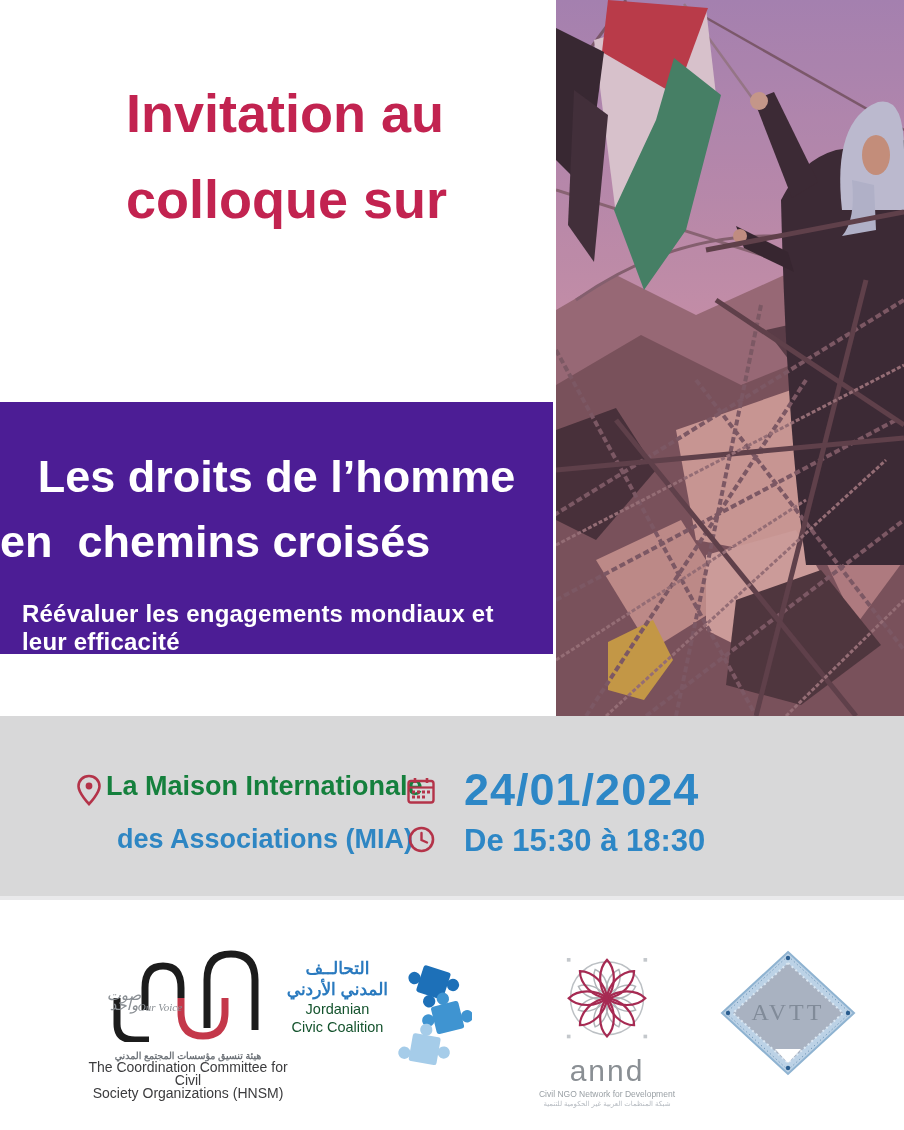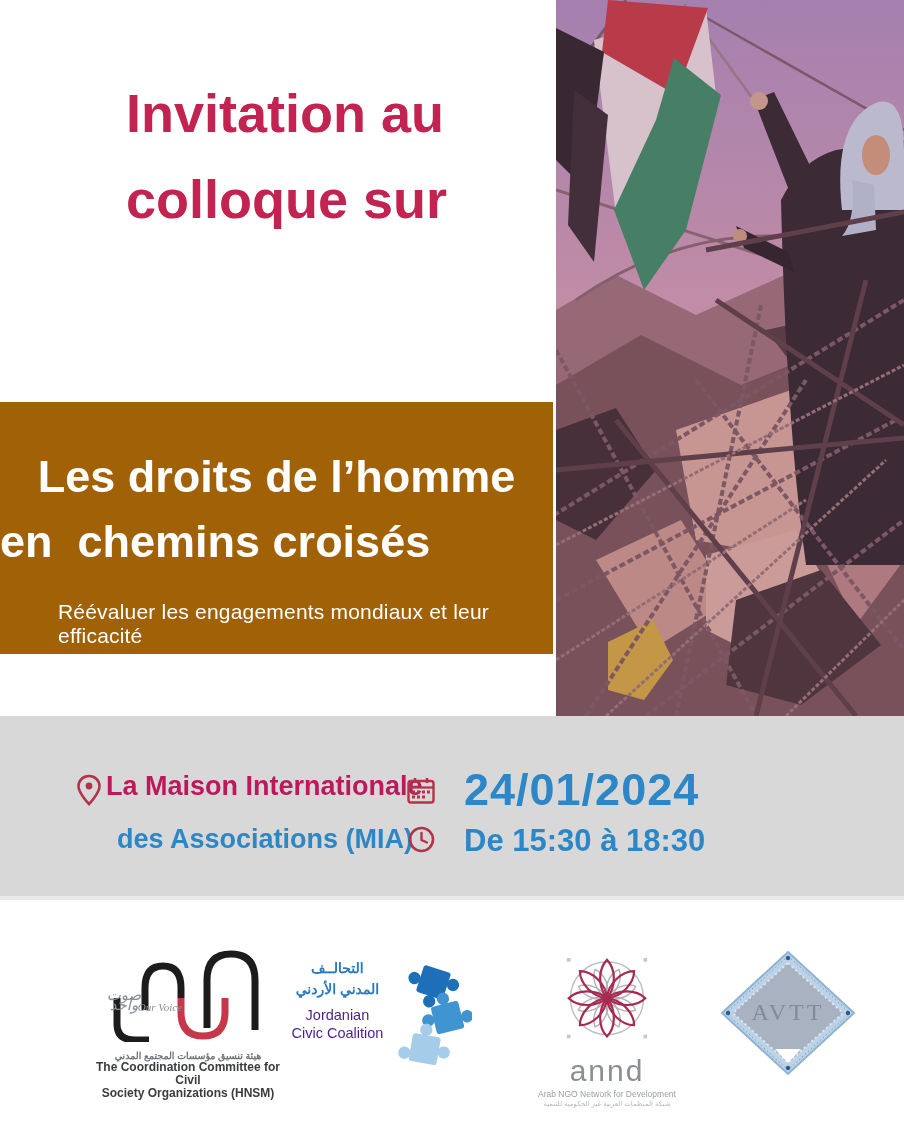--- a/index.html
+++ b/index.html
@@ -13,59 +13,58 @@
     color:#c22350;font-weight:bold;font-size:54px;line-height:86px;
     letter-spacing:0px;
     margin-left:12px;
   }
   
   .photo{position:absolute;left:556px;top:0;width:348px;height:716px;}
   .photo svg{display:block;width:100%;height:100%;}
   
   .blue-band{
     position:absolute;left:0;top:402px;width:553px;height:252px;
-    background:#a16207;color:#ffffff;
+    background:#4c1d95;color:#ffffff;
   }
   .blue-band .h1{
     text-align:center;font-weight:bold;font-size:45px;line-height:65px;
     margin-top:42px;white-space:pre-wrap;
   }
   .blue-band .h2{
     text-align:left;font-weight:bold;font-size:45px;line-height:65px;
     white-space:pre-wrap;
   }
   .blue-band .sub{
-    margin-top:26px;padding:0 22px;font-weight:normal;font-size:21px;
+    margin-top:26px;padding:0 22px;font-weight:bold;font-size:24px;
     letter-spacing:0.2px;
-    margin-left:36px;
   }
   
   .gray-band{
     position:absolute;left:0;top:716px;width:904px;height:180px;
     background:#d8d8d9;border-bottom:4px solid #e9e9eb;
   }
-  .venue-line1{position:absolute;left:106px;top:771px;font-size:27px;font-weight:bold;color:#be185d;}
+  .venue-line1{position:absolute;left:106px;top:771px;font-size:27px;font-weight:bold;color:#15803d;}
   .venue-line2{position:absolute;left:117px;top:824px;font-size:27px;font-weight:bold;color:#2e86c3;}
   .pin-icon{position:absolute;left:76px;top:774px;width:26px;height:32px;}
   .cal-icon{position:absolute;left:407px;top:777px;width:28px;height:27px;}
   .clock-icon{position:absolute;left:408px;top:826px;width:27px;height:27px;}
   .date-text{position:absolute;left:464px;top:764px;font-size:45px;font-weight:bold;color:#2d87c6;letter-spacing:1px;}
   .time-text{position:absolute;left:464px;top:823px;font-size:31px;font-weight:bold;color:#2d87c6;}
   
   .logo-band{position:absolute;left:0;top:900px;width:904px;height:230px;background:#ffffff;}
   .logo{position:absolute;}
   .logo-hnsm{left:88px;top:50px;width:200px;text-align:center;}
   .logo-hnsm .script{font-family:"Liberation Serif",serif;font-style:italic;color:#8a8f94;font-size:15px;line-height:10px;}
   .logo-hnsm .ar{color:#6f747a;font-size:9.5px;font-weight:bold;margin-top:4px;}
-  .logo-hnsm .en{color:#3c3c3e;font-size:12px;font-weight:bold;line-height:13px;}
+  .logo-hnsm .en{color:#3c3c3e;font-size:14px;font-weight:normal;line-height:13px;}
   .logo-jcc{left:282px;top:58px;width:190px;}
   .logo-jcc .jcc-row{display:flex;align-items:flex-start;}
   .logo-jcc .jcc-text{width:112px;text-align:center;}
-  .logo-jcc .jcc-ar{color:#2a7abf;font-weight:bold;font-size:14px;line-height:21px;direction:rtl;}
-  .logo-jcc .jcc-en{color:#4c1d95;font-size:14.5px;line-height:18px;margin-top:6px;}
+  .logo-jcc .jcc-ar{color:#2a7abf;font-weight:bold;font-size:17px;line-height:21px;direction:rtl;}
+  .logo-jcc .jcc-en{color:#14532d;font-size:14.5px;line-height:18px;}
   .logo-annd{left:522px;top:48px;width:170px;text-align:center;}
   .logo-annd .wordmark{color:#8a8f94;font-size:30px;letter-spacing:2px;line-height:30px;}
   .logo-annd .en{color:#9aa0a5;font-size:8.5px;margin-top:3px;}
   .logo-annd .ar{color:#b5bac0;font-size:7px;direction:rtl;margin-top:1px;}
   .logo-avtt{left:718px;top:50px;width:145px;}
   svg text{font-family:"Liberation Sans",sans-serif;}
   .serif-text{font-family:"Liberation Serif",serif;}
 </style>
 </head>
 <body>
@@ -266,21 +265,21 @@
           </g>
         </g>
         <g fill="#c4c8cc">
           <rect x="16" y="11" width="4" height="4"></rect>
             <rect x="100" y="11" width="4" height="4"></rect>
           <rect x="16" y="95" width="4" height="4"></rect>
             <rect x="100" y="95" width="4" height="4"></rect>
         </g>
       </svg>
       <div class="wordmark">annd</div>
-      <div class="en">Arab NGO Network for Development</div>
+      <div class="en">Civil NGO Network for Development</div>
       <div class="ar" dir="rtl">شبكة المنظمات العربية غير الحكومية للتنمية</div>
     </div>
 
     <div class="logo logo-avtt">
       <svg width="140" height="128" viewBox="0 0 140 128">
         <polygon points="70,2 136,63 70,124 4,63" fill="#bcd2e6" stroke="#8fb3d1" stroke-width="2"></polygon>
         <polygon points="70,13 125,63 70,113 15,63" fill="#a9b2c1" stroke="#dbe7f2" stroke-width="2" stroke-dasharray="2 3"></polygon>
         <polygon points="70,6 132,63 70,120 8,63" fill="none" stroke="#5b87ad" stroke-width="1" stroke-dasharray="1 3"></polygon>
         <polygon points="57,99 83,99 70,113" fill="#ffffff"></polygon>
         <circle cx="70" cy="8" r="2.2" fill="#2a5d8f"></circle>

